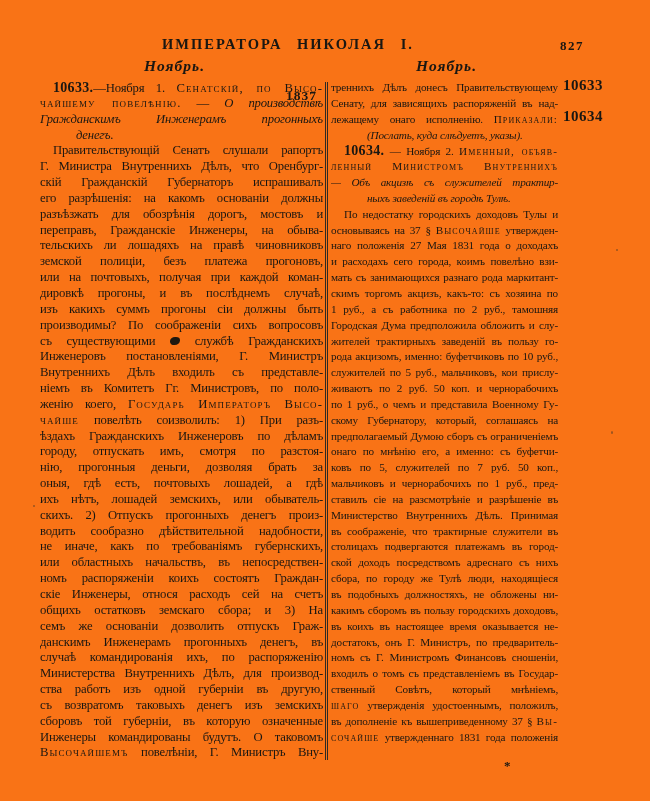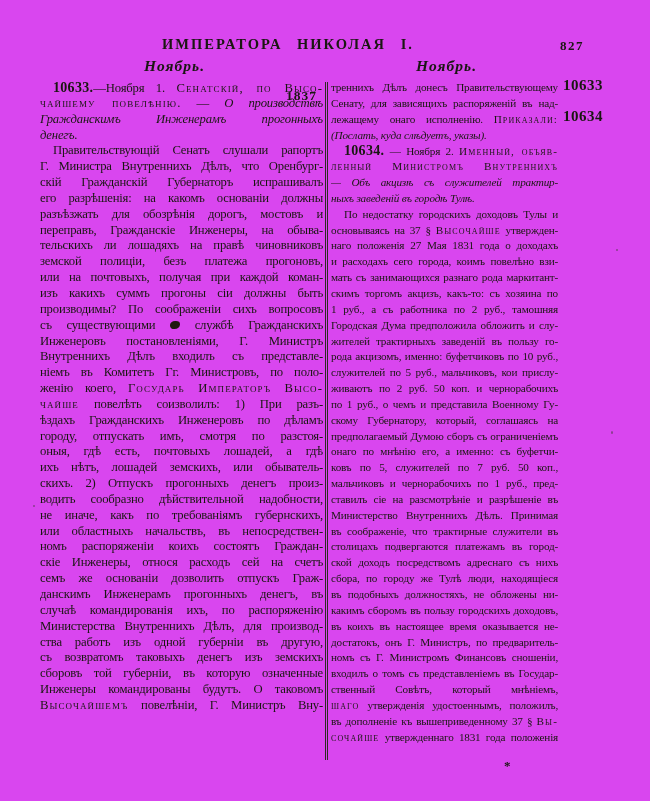--- a/index.html
+++ b/index.html
@@ -1,34 +1,34 @@
 <!DOCTYPE html>
 <html><head>
 <meta charset="utf-8">
 <style>
   html,body{margin:0;padding:0;background:#e8e6e0;}
   .page{
     position:relative;width:650px;height:801px;margin:0 auto;
-    background:#d946ef;color:#1a1712;overflow:hidden;
+    background:#f97316;color:#1a1712;overflow:hidden;
     font-family:"Liberation Serif","DejaVu Serif",serif;
   }
   .hdr-title{
     position:absolute;top:36px;left:288px;transform:translateX(-50%);
     font-size:14.5px;font-weight:bold;letter-spacing:2px;word-spacing:9px;white-space:nowrap;
   }
   .hdr-num{position:absolute;top:38px;left:560px;font-size:13px;font-weight:bold;letter-spacing:1.5px;}
   .hdr-month{position:absolute;top:57px;font-size:15.5px;font-weight:bold;font-style:italic;letter-spacing:1px;white-space:nowrap;}
   .m-left{left:144px}
   .m-right{left:416px}
   .hdr-year{position:absolute;top:60px;left:286px;font-size:13.5px;font-weight:bold;letter-spacing:1px;margin-top:28px;}
   .col{position:absolute;top:80px;}
   .col-left{left:40px;width:283px;font-size:12.7px;letter-spacing:-0.2px;}
   .col-right{left:331px;width:227px;font-size:11.2px;letter-spacing:-0.2px;}
   .line{height:15.85px;line-height:15.85px;overflow:hidden;text-align:justify;text-align-last:justify;}
-  .line.end{text-align-last:left;}
+  .line.end{text-align-last:left;margin-left:36px;}
   .line.ind{text-indent:13px;}
   .sg-i{font-style:italic;}
   .sg-sc{font-variant:small-caps;letter-spacing:1.1px;}
   .sg-num{font-weight:bold;font-size:14px;letter-spacing:0.3px;font-variant:normal;}
   .sg-blot{
     display:inline-block;width:10px;height:8px;background:#20180f;
     border-radius:50% 40% 55% 45%;color:transparent;overflow:hidden;
   }
   .divider{
     position:absolute;left:325px;top:82px;height:678px;width:1px;
@@ -63,38 +63,41 @@
       <div class="line end"><span class="sg-i">денегъ.</span></div>
       <div class="line ind"><span>Правительствующій Сенатъ слушали рапортъ</span></div>
       <div class="line"><span>Г. Министра Внутреннихъ Дѣлъ, что Оренбург-</span></div>
       <div class="line"><span>скій Гражданскій Губернаторъ испрашивалъ</span></div>
       <div class="line"><span>его разрѣшенія: на какомъ основаніи должны</span></div>
       <div class="line"><span>разъѣзжать для обозрѣнія дорогъ, мостовъ и</span></div>
       <div class="line"><span>переправъ, Гражданскіе Инженеры, на обыва-</span></div>
       <div class="line"><span>тельскихъ ли лошадяхъ на правѣ чиновниковъ</span></div>
       <div class="line"><span>земской полиціи, безъ платежа прогоновъ,</span></div>
       <div class="line"><span>или на почтовыхъ, получая при каждой коман-</span></div>
+      <div class="line"><span>дировкѣ прогоны, и въ послѣднемъ случаѣ,</span></div>
       <div class="line"><span>изъ какихъ суммъ прогоны сіи должны быть</span></div>
       <div class="line"><span>производимы? По соображеніи сихъ вопросовъ</span></div>
       <div class="line"><span>съ существующими </span><span class="sg-blot">о</span><span> службѣ Гражданскихъ</span></div>
       <div class="line"><span>Инженеровъ постановленіями, Г. Министръ</span></div>
       <div class="line"><span>Внутреннихъ Дѣлъ входилъ съ представле-</span></div>
       <div class="line"><span>ніемъ въ Комитетъ Гг. Министровъ, по поло-</span></div>
       <div class="line"><span>женію коего, </span><span class="sg-sc">Государь Императоръ Высо-</span></div>
       <div class="line"><span class="sg-sc">чайше</span><span> повелѣть соизволилъ: 1) При разъ-</span></div>
       <div class="line"><span>ѣздахъ Гражданскихъ Инженеровъ по дѣламъ</span></div>
       <div class="line"><span>городу, отпускать имъ, смотря по разстоя-</span></div>
+      <div class="line"><span>нію, прогонныя деньги, дозволяя брать за</span></div>
       <div class="line"><span>оныя, гдѣ есть, почтовыхъ лошадей, а гдѣ</span></div>
       <div class="line"><span>ихъ нѣтъ, лошадей земскихъ, или обыватель-</span></div>
       <div class="line"><span>скихъ. 2) Отпускъ прогонныхъ денегъ произ-</span></div>
       <div class="line"><span>водить сообразно дѣйствительной надобности,</span></div>
       <div class="line"><span>не иначе, какъ по требованіямъ губернскихъ,</span></div>
       <div class="line"><span>или областныхъ начальствъ, въ непосредствен-</span></div>
       <div class="line"><span>номъ распоряженіи коихъ состоятъ Граждан-</span></div>
       <div class="line"><span>скіе Инженеры, относя расходъ сей на счетъ</span></div>
+      <div class="line"><span>общихъ остатковъ земскаго сбора; и 3) На</span></div>
       <div class="line"><span>семъ же основаніи дозволить отпускъ Граж-</span></div>
       <div class="line"><span>данскимъ Инженерамъ прогонныхъ денегъ, въ</span></div>
       <div class="line"><span>случаѣ командированія ихъ, по распоряженію</span></div>
       <div class="line"><span>Министерства Внутреннихъ Дѣлъ, для производ-</span></div>
       <div class="line"><span>ства работъ изъ одной губерніи въ другую,</span></div>
       <div class="line"><span>съ возвратомъ таковыхъ денегъ изъ земскихъ</span></div>
       <div class="line"><span>сборовъ той губерніи, въ которую означенные</span></div>
       <div class="line"><span>Инженеры командированы будутъ. О таковомъ</span></div>
       <div class="line"><span class="sg-sc">Высочайшемъ</span><span> повелѣніи, Г. Министръ Вну-</span></div>
     </div>

